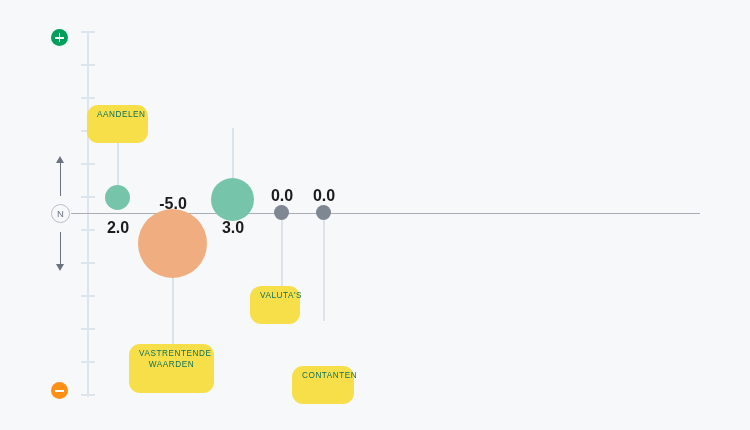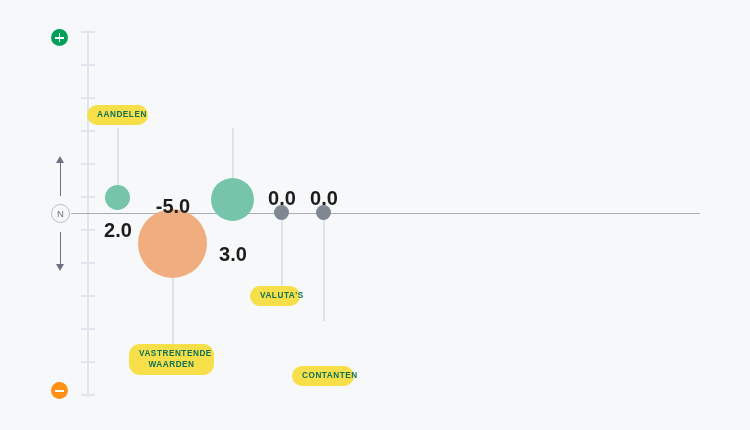--- a/index.html
+++ b/index.html
@@ -121,36 +121,36 @@
     position: absolute;
     width: 1.6px;
     background: #dde3ec;
   }
   .bubble {
     position: absolute;
     border-radius: 50%;
   }
   .value {
     position: absolute;
-    font-size: 20px;
+    font-size: 16px;
     font-weight: bold;
     color: #1c1c1c;
     white-space: nowrap;
     text-align: center;
   }
   .pill {
     position: absolute;
     background: #f6df49;
     border-radius: 11px;
     color: #0f7058;
     font-size: 8.2px;
-    font-weight: bold;
+    font-weight: normal;
     letter-spacing: 0.55px;
     text-align: center;
-    padding: 4px 10px 5px 10px;
+    padding: 4px 10px 23px 10px;
     box-sizing: border-box;
     line-height: 11px;
     white-space: pre-line;
   }
 </style>
 </head>
 <body>
 
 <div id="stage">
 
@@ -197,21 +197,21 @@
   <div class="pill" style="left:87px; top:105px; width:61px;">AANDELEN</div>
 
   <div class="stem" style="left:172px; top:272px; height:76px;"></div>
   <div class="bubble" style="left:138px; top:209px; width:69px; height:69px; background:#f0ad7f;"></div>
   <div class="value" style="left:143px; top:195px; width:60px;">-5.0</div>
   <div class="pill" style="left:129px; top:344px; width:85px;">VASTRENTENDE
 WAARDEN</div>
 
   <div class="stem" style="left:232px; top:128px; height:55px;"></div>
   <div class="bubble" style="left:211px; top:178px; width:43px; height:43px; background:#76c5ab;"></div>
-  <div class="value" style="left:203px; top:219px; width:60px;margin-top:24px;">3.0</div>
+  <div class="value" style="left:203px; top:219px; width:60px;">3.0</div>
 
   <div class="stem" style="left:281px; top:220px; height:68px;"></div>
   <div class="bubble" style="left:274px; top:205px; width:15px; height:15px; background:#7e8792;"></div>
   <div class="value" style="left:252px; top:187px; width:60px;">0.0</div>
   <div class="pill" style="left:250px; top:286px; width:50px;">VALUTA'S</div>
 
   <div class="stem" style="left:323px; top:220px; height:101px;"></div>
   <div class="bubble" style="left:316px; top:205px; width:15px; height:15px; background:#7e8792;"></div>
   <div class="value" style="left:294px; top:187px; width:60px;">0.0</div>
   <div class="pill" style="left:292px; top:319px; width:62px;margin-top:47px;">CONTANTEN</div>

